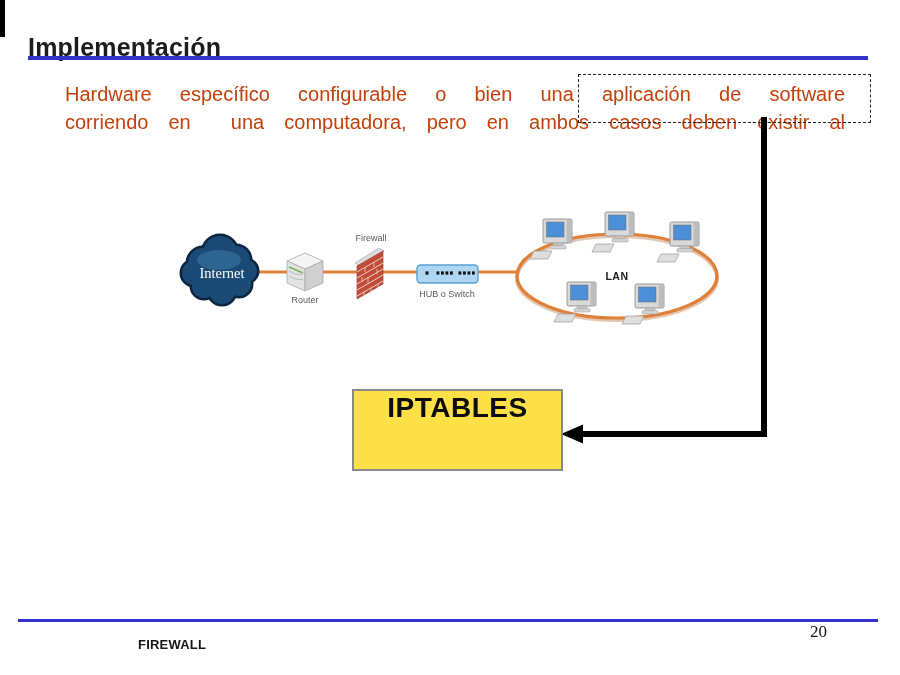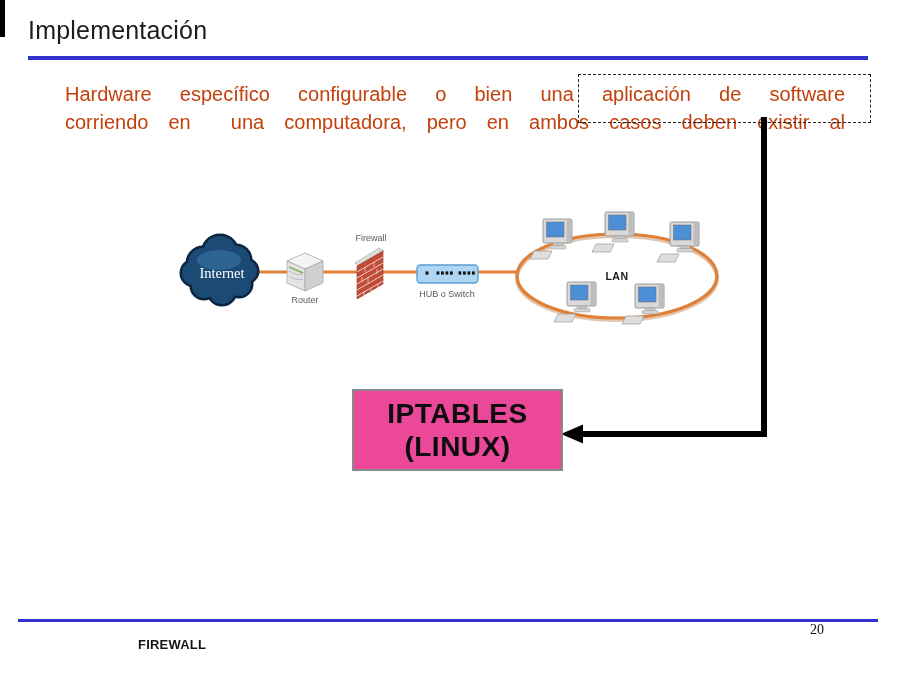--- a/index.html
+++ b/index.html
@@ -2,50 +2,50 @@
 <html style="--accent-blue: #3232cd; --diagram-orange: #e0813a; --cloud-navy: #1b4a75; --hub-blue: #aed6f2; --brick-red: #c14b38; --screen-blue: #4c8fd6; --arrow-black: #000000;"><head>
 <meta charset="utf-8">
 <style>
   html,body { margin:0; padding:0; background:#fff; }
   .slide {
     position:relative; width:900px; height:675px; background:#ffffff;
     font-family:"Liberation Sans", sans-serif; overflow:hidden;
   }
   .corner-bar { position:absolute; left:0; top:0; width:5px; height:37px; background:#000; }
   .title {
-    position:absolute; left:28px; top:16px; margin:0;
-    font-size:25px; font-weight:400; color:#1c1c1c; letter-spacing:0.2px;
+    position:absolute; left:28px; top:33px; margin:0;
+    font-size:25px; font-weight:700; color:#1c1c1c; letter-spacing:0.2px;
   }
   .rule { background: var(--accent-blue, #3232cd); }
   .title-rule  { position:absolute; left:28px; top:56px;  width:840px; height:4px; }
   .footer-rule { position:absolute; left:18px; top:619px; width:860px; height:3px; }
   .body-text {
     position:absolute; left:65px; top:81px; width:780px;
     font-size:20px; line-height:27.5px; color:#c2410c;
   }
   .body-line { white-space:pre-wrap; }
   .justify { text-align:justify; text-align-last:justify; }
   .dashed-box {
     position:absolute; left:578px; top:74px; width:291px; height:47px;
     border:1px dashed #222; z-index:4; background:transparent;
   }
   .overlay-svg { position:absolute; left:0; top:0; z-index:5; pointer-events:none; }
   .callout {
     position:absolute; left:352px; top:389px; width:211px; height:82px;
-    box-sizing:border-box; background:#ec4899; border:2px solid #8a8a8a; z-index:6;
-    display:flex; flex-direction:column; justify-content:center; align-items:center;
+    box-sizing:border-box; background:#fde047; border:2px solid #8a8a8a; z-index:6;
+    display:flex; flex-direction:column; justify-content:flex-start; align-items:center;
     font-weight:bold; font-size:28px; line-height:33px; color:#0d0d0d; letter-spacing:0.5px;
   }
   .footer-left {
     position:absolute; left:138px; top:637px;
     font-size:13px; font-weight:bold; color:#151515; letter-spacing:0.2px;
   }
   .page-number {
     position:absolute; left:810px; top:622px;
-    font-family:"Liberation Serif", serif; font-size:14px; color:#111;
+    font-family:"Liberation Serif", serif; font-size:17px; color:#111;
   }
   
   .diagram-label { font-size:9px; fill:#5a5a5a; text-anchor:middle; font-family:"Liberation Sans",sans-serif; }
   .lan-label  { font-size:10.5px; font-weight:bold; fill:#1a1a1a; text-anchor:middle; letter-spacing:0.5px; font-family:"Liberation Sans",sans-serif; }
   .cloud-text { font-family:"Liberation Serif", serif; font-size:14.5px; fill:#ffffff; text-anchor:middle; }
   .stroke-orange { stroke: var(--diagram-orange, #e0813a); }
   .fill-hub    { fill: var(--hub-blue, #aed6f2); }
   .fill-brick  { fill: var(--brick-red, #c14b38); }
   .fill-cloud  { fill: var(--cloud-navy, #1b4a75); }
   .fill-screen { fill: var(--screen-blue, #4c8fd6); }
@@ -146,20 +146,19 @@
     <text x="617" y="280" class="lan-label">LAN</text>
 
     <g>
       <polyline points="764,117 764,434 581,434" fill="none" stroke="#000000" stroke-width="6"></polyline>
       <polygon points="561,434 583,424.5 583,443.5" fill="#000000"></polygon>
     </g>
   </svg>
 
   <div class="callout">
     <div>IPTABLES</div>
-    <div>(LINUX)</div>
   </div>
 
   <div class="footer-rule rule"></div>
   <div class="footer-left">FIREWALL</div>
   <div class="page-number">20</div>
 
 </div>
 
 </body></html>

